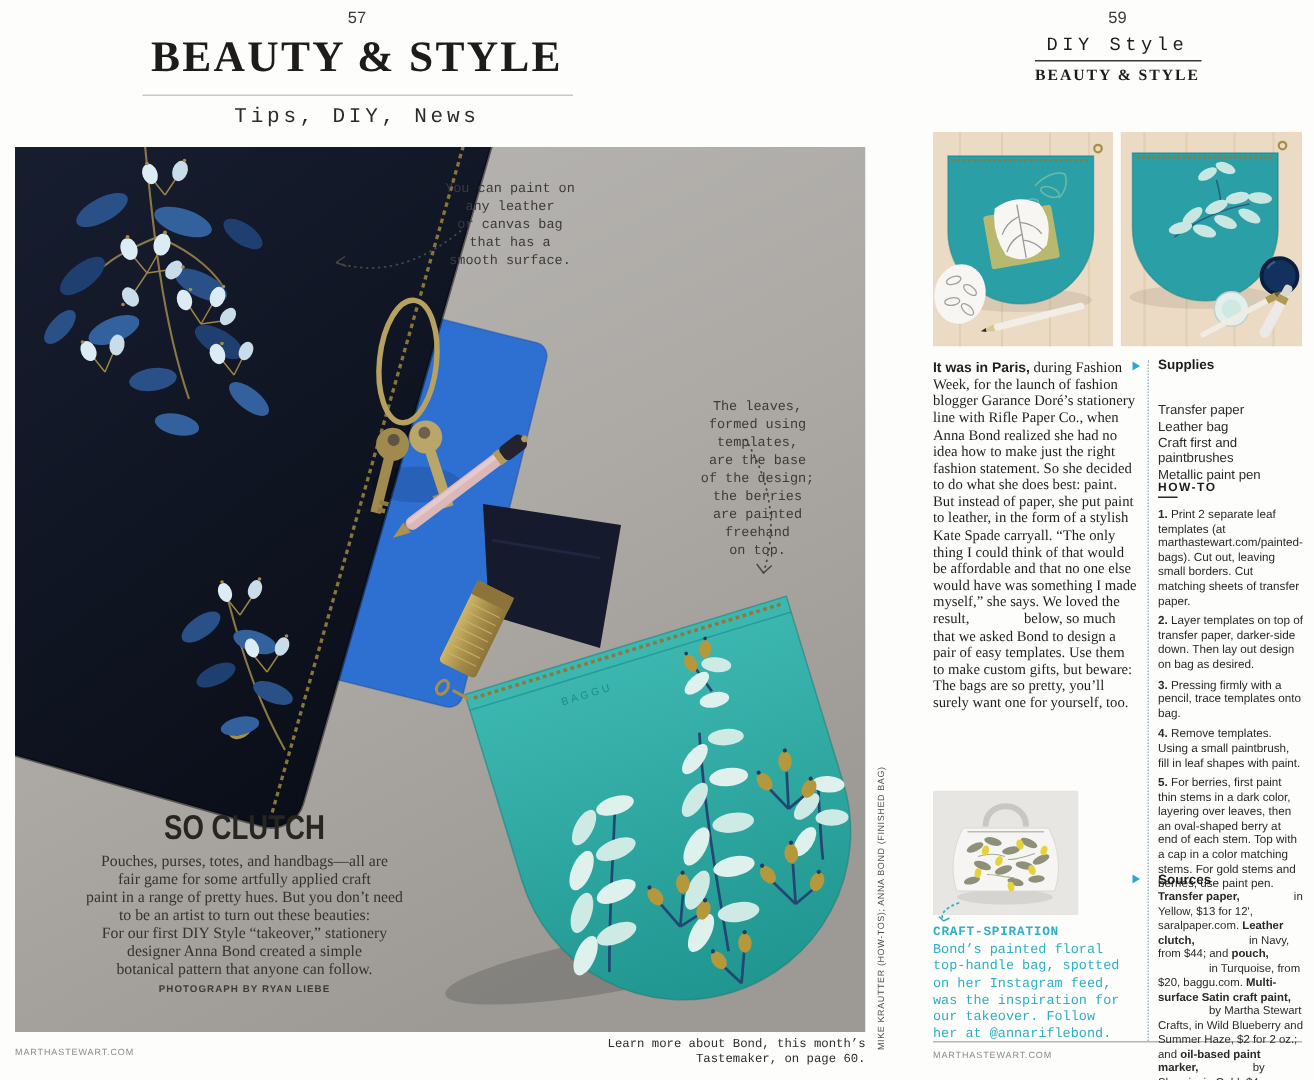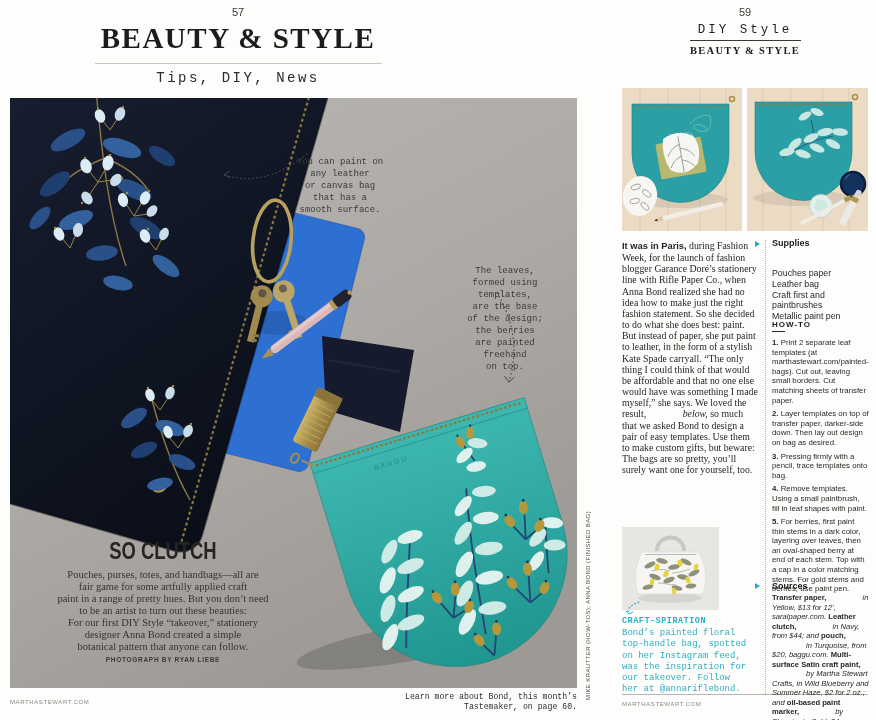--- a/index.html
+++ b/index.html
@@ -2,34 +2,34 @@
 <html><head>
 <meta charset="utf-8">
 <style>
   html,body{margin:0;padding:0;background:#ffffff;}
   #spread{position:relative;width:876px;height:720px;background:#fdfdfc;overflow:hidden;
     font-family:"Liberation Sans",sans-serif;color:#1f1e1c;}
   .abs{position:absolute;}
   .serif{font-family:"Liberation Serif","DejaVu Serif",serif;}
   .mono{font-family:"Liberation Mono","DejaVu Sans Mono",monospace;}
   .b{font-weight:700;}
-  .i{font-style:italic;padding-left:34px;}
+  .i{padding-left:34px;}
 
   
   #lp-num{left:0;top:6px;width:476px;text-align:center;font-size:11px;color:#3a3936;}
   #lp-title{left:0;top:22px;width:476px;text-align:center;font-size:29px;font-weight:700;
     letter-spacing:1.5px;color:#1d1c1a;}
   #lp-rule{left:95px;top:63px;width:287px;height:1px;background:#c9c7c3;}
   #lp-kicker{left:0;top:70px;width:476px;text-align:center;font-size:14px;letter-spacing:2.5px;color:#2c2b29;}
 
   
   #lp-photo{left:10px;top:98px;width:567px;height:590px;}
   #lp-photo svg{position:absolute;left:0;top:0;}
   .callout{position:absolute;font-size:9px;line-height:12px;color:#3c3b39;text-align:center;white-space:pre-line;}
-  #callout1{left:240px;top:22px;width:180px;margin-top:36px;}
+  #callout1{left:240px;top:22px;width:180px;}
   #callout2{left:415px;top:167px;width:160px;text-align:center;}
   #soclutch{left:18px;top:440px;width:270px;text-align:center;}
   #soclutch .hl{font-weight:700;font-size:23px;letter-spacing:0px;color:#262520;
     transform:scaleX(.8);transform-origin:50% 50%;}
   #soclutch .intro{margin-top:4px;font-size:10.5px;line-height:12px;color:#343330;white-space:pre-line;}
   #soclutch .credit{margin-top:3px;font-size:6.5px;font-weight:700;letter-spacing:.7px;color:#3b3a37;}
 
   #lp-footer-left{left:10px;top:699px;font-size:6px;letter-spacing:.6px;color:#8c8a87;}
   #lp-footer-right{left:330px;top:692px;width:247px;text-align:right;font-size:8.2px;line-height:10px;
     color:#2e2d2b;white-space:pre-line;}
@@ -513,21 +513,21 @@
 
   <div class="abs" id="rp-rule"></div>
   <div class="abs" id="rp-footer">MARTHASTEWART.COM</div>
 
   <div class="abs" id="rp-sidebar-dotted"></div>
   <div class="abs teal-tri" id="arrow-supplies"></div>
   <div class="abs teal-tri" id="arrow-sources"></div>
 
   <div class="abs" id="rp-supplies">
     <div class="hdr">Supplies</div>
-    <div class="item">Pouches paper</div>
+    <div class="item">Transfer paper</div>
     <div class="item">Leather bag</div>
     <div class="item">Craft first and paintbrushes</div>
     <div class="item">Metallic paint pen</div>
   </div>
 
   <div class="abs" id="rp-howto">
     <div class="hdr">HOW-TO</div>
     <div class="hdr-rule"></div>
     <div class="step"><span class="n">1.</span> <span>Print 2 separate leaf templates (at marthastewart.com/painted-bags). Cut out, leaving small borders. Cut matching sheets of transfer paper.</span></div>
     <div class="step"><span class="n">2.</span> <span>Layer templates on top of transfer paper, darker-side down. Then lay out design on bag as desired.</span></div>

